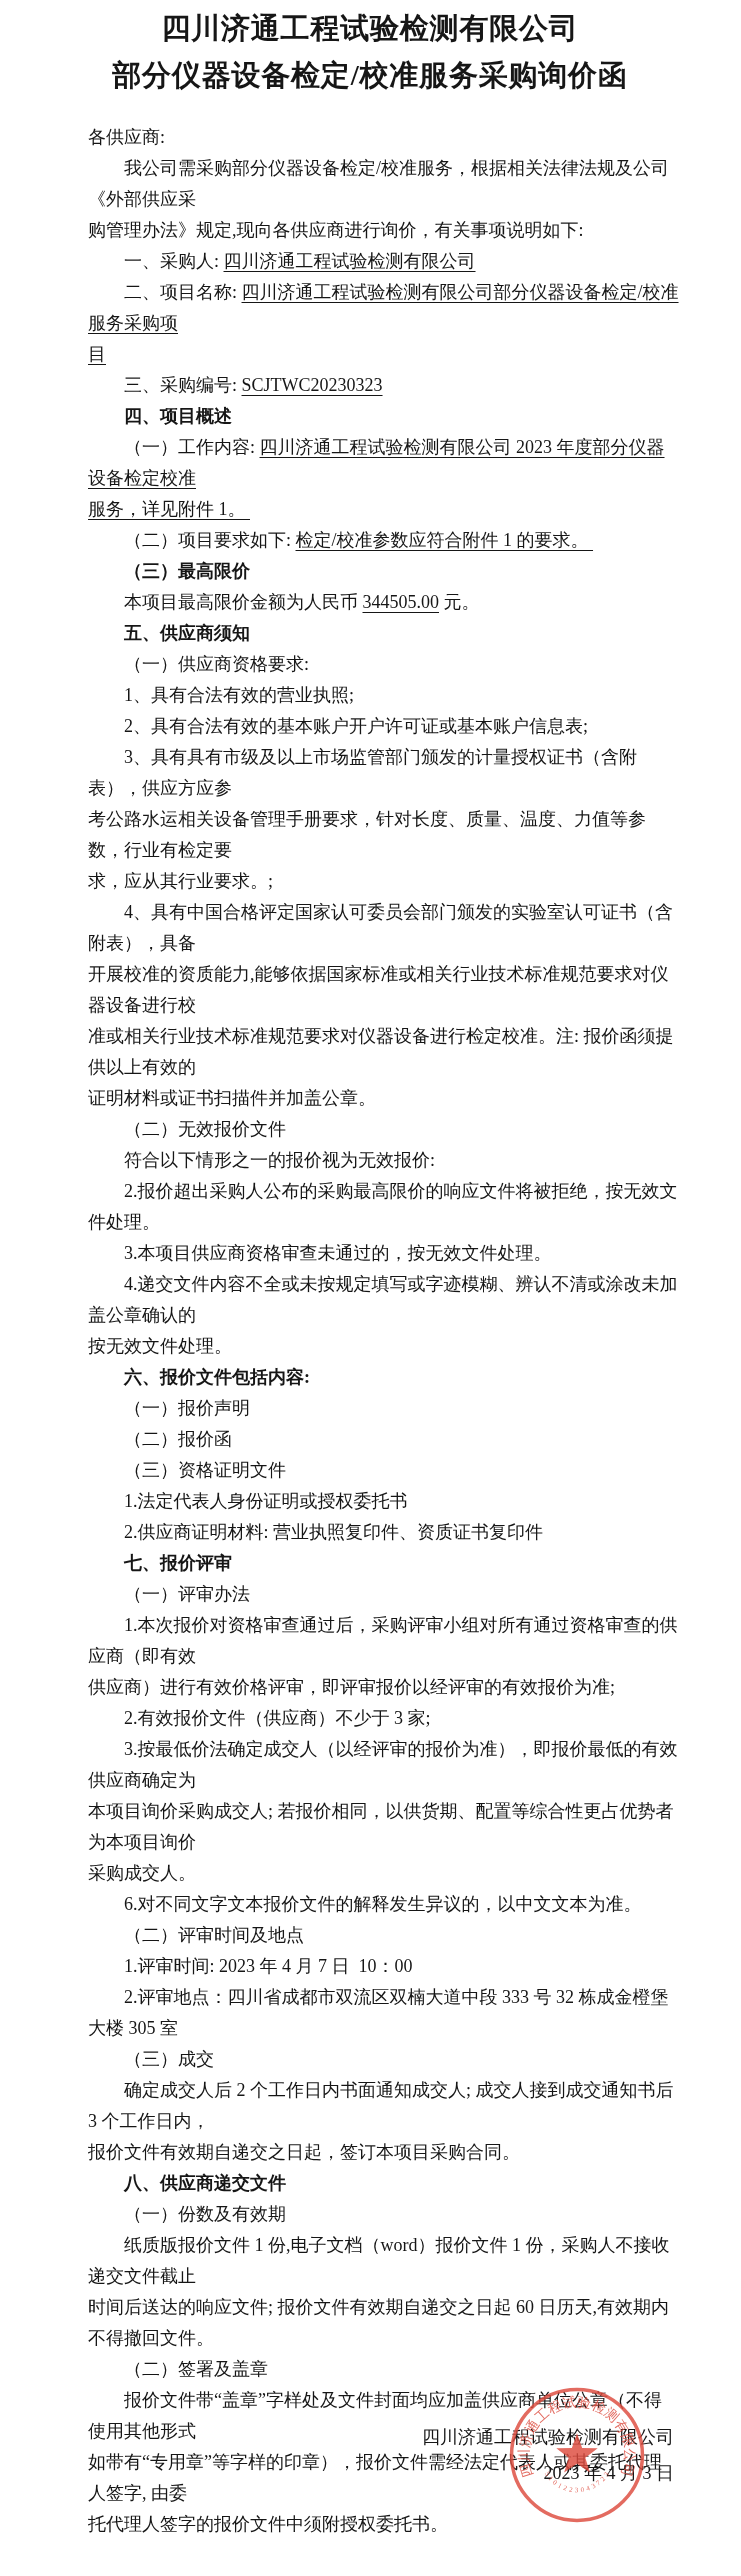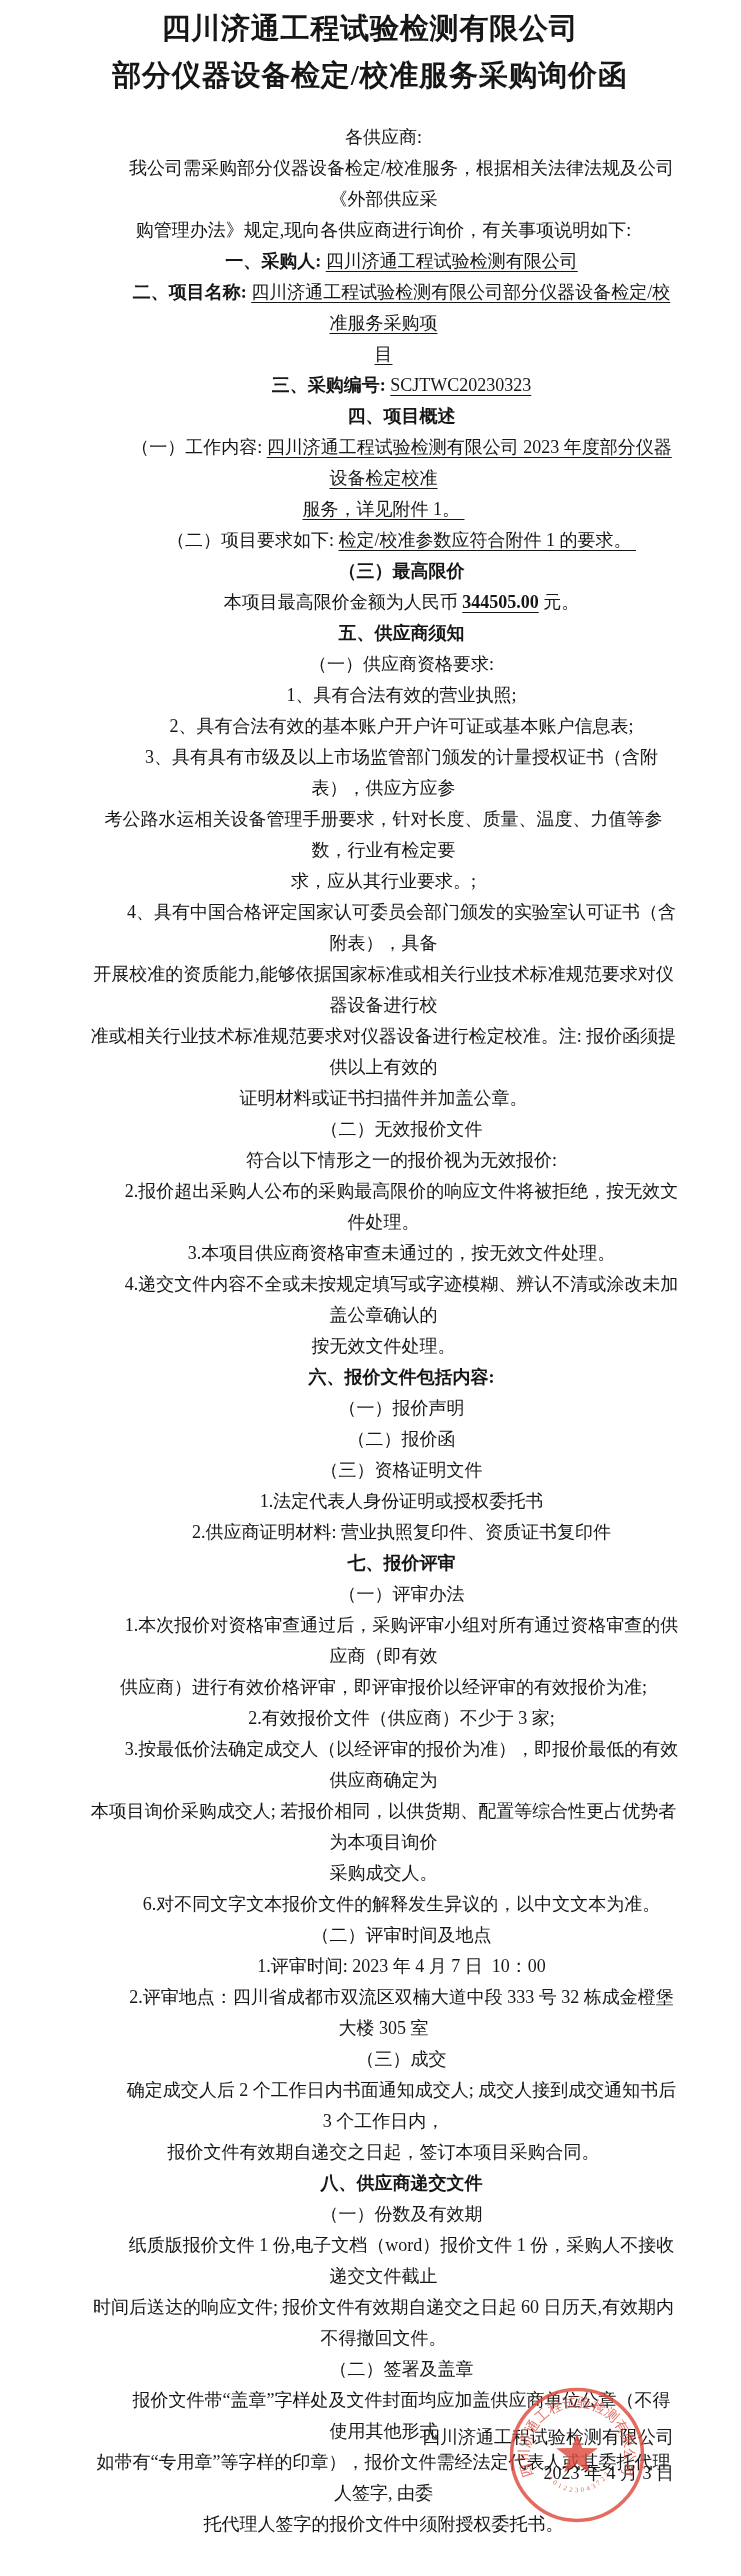--- a/index.html
+++ b/index.html
@@ -2,25 +2,25 @@
 <html style="font-size:12.5px"><head>
 <meta charset="utf-8">
 <style>
   html,body{margin:0;padding:0;background:#ffffff;}
   .page{position:relative;width:740px;height:2576px;background:#ffffff;overflow:hidden;
         font-family:"Liberation Serif","DejaVu Serif",serif;color:#161616;}
   .titles{padding-top:4.7px;}
   .t1,.t2{text-align:center;font-weight:700;font-size:29px;line-height:47px;margin:0;
           font-family:"Liberation Serif","DejaVu Serif",serif;letter-spacing:0.8px;}
   .body{padding:0 61px 0 88px;margin-top:23.4px;}
-  .ln{font-size:18px;line-height:31px;white-space:pre-wrap;text-align:center;}
+  .ln{font-size:18px;line-height:31px;white-space:pre-wrap;text-align:left;}
   .ln.ind{text-indent:36px;}
   .ln.b{font-weight:700;}
   .ln span.u{text-decoration:underline;text-underline-offset:3.9px;}
-  .ln span.b{font-weight:700;}
+  .ln span.b{font-weight:400;}
   .sig{position:absolute;right:66px;text-align:right;font-size:18px;line-height:34px;}
   .sig-company{top:2420px;}
   .sig-date{top:2456px;text-align:right;}
   .seal{position:absolute;left:503px;top:2381px;width:148px;height:148px;opacity:.82;}
   .seal text{font-family:"Liberation Serif","DejaVu Serif",serif;}
 </style>
 </head>
 <body>
 
 <div class="page">

